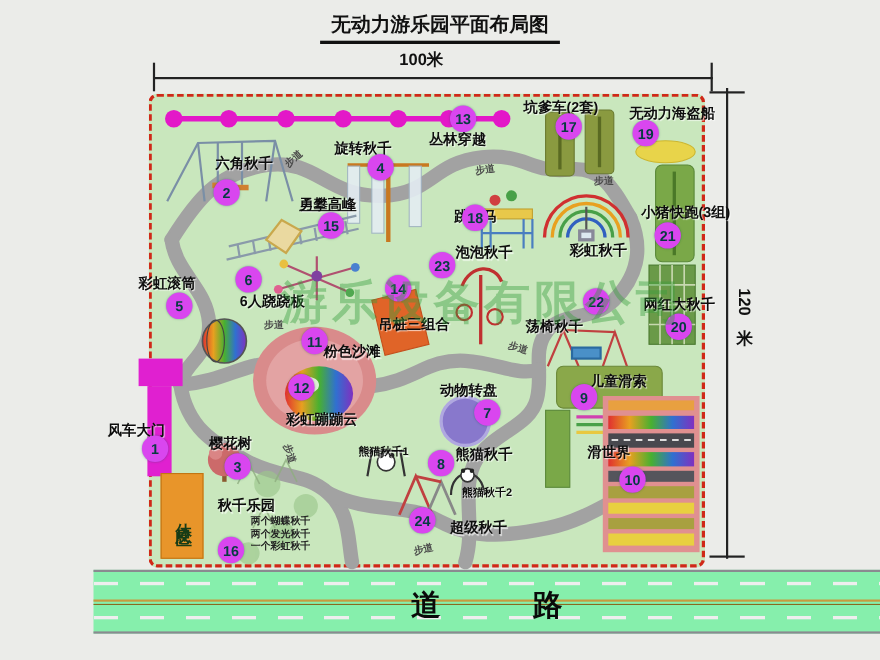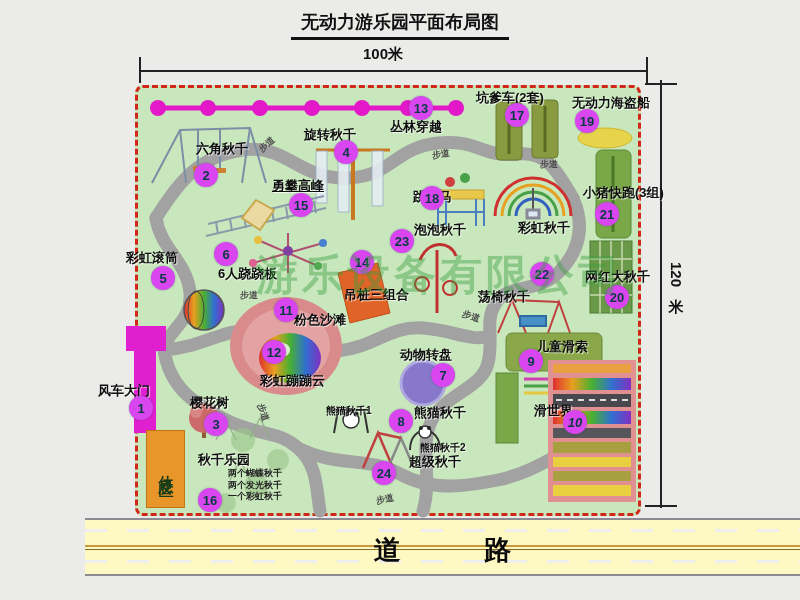--- a/index.html
+++ b/index.html
@@ -26,21 +26,21 @@
   #rest{position:absolute;left:8px;top:342px;width:37px;height:76px;z-index:5;
         background:#e8952a;border:1px solid #c27513;display:flex;align-items:center;justify-content:center;}
   #rest span{writing-mode:vertical-rl;font-size:15px;font-weight:bold;color:#173c17;letter-spacing:4px;}
   #sw16{position:absolute;left:90px;top:380px;z-index:5;font-size:9px;font-weight:bold;
         color:#222;line-height:11.5px;white-space:nowrap;}
   
   .wm{position:absolute;z-index:8;pointer-events:none;white-space:nowrap;font-weight:bold;}
   #wm-co{left:256px;top:247px;font-size:42px;letter-spacing:4px;color:rgba(55,158,60,.42);}
   #wm-ph{left:180px;top:291px;font-size:35px;color:rgba(228,96,44,.5);}
   
-  #road{position:absolute;left:85px;top:518px;width:715px;height:54px;background:#fef9c3;
+  #road{position:absolute;left:85px;top:518px;width:715px;height:54px;background:#86efac;
         border-top:2px solid #8a8a90;border-bottom:2px solid #8a8a90;}
   .lane{position:absolute;left:0;width:100%;height:3px;
         background:repeating-linear-gradient(90deg,#eee 0 22px,rgba(0,0,0,0) 22px 42px);}
   #cline{position:absolute;left:0;width:100%;height:2px;background:#c89a3e;top:25px;}
   #cline2{position:absolute;left:0;width:100%;height:1px;background:#8a6a20;top:29px;}
   #roadlbl{position:absolute;left:0;right:0;top:12px;text-align:center;font-size:27px;
            font-weight:bold;color:#0a0a0a;letter-spacing:38px;text-indent:38px;}
 </style>
 </head>
 <body>
@@ -291,41 +291,41 @@
     <div class="lbl" style="left:206px;top:198px;">吊桩三组合</div>
     <div class="lbl" style="left:134px;top:89px;text-decoration:underline;">勇攀高峰</div>
     <div class="lbl" style="left:60px;top:363px;">秋千乐园</div>
     <div class="lbl" style="left:338px;top:1px;">坑爹车(2套)</div>
     <div class="lbl" style="left:240px;top:100px;padding-left:35px;">跳跳马</div>
     <div class="lbl" style="left:434px;top:6px;">无动力海盗船</div>
     <div class="lbl" style="left:447px;top:180px;">网红大秋千</div>
     <div class="lbl" style="left:445px;top:96px;">小猪快跑(3组)</div>
     <div class="lbl" style="left:340px;top:200px;">荡椅秋千</div>
     <div class="lbl" style="left:276px;top:133px;">泡泡秋千</div>
-    <div class="lbl" style="left:258px;top:365px;padding-left:13px;">超级秋千</div>
+    <div class="lbl" style="left:258px;top:383px;padding-left:13px;">超级秋千</div>
     <div class="lbl" style="left:380px;top:131px;">彩虹秋千</div>
     <div class="lbl sm" style="left:188px;top:316px;">熊猫秋千1</div>
     <div class="lbl sm" style="left:282px;top:353px;">熊猫秋千2</div>
 
     <div id="sw16">
       <div>两个蝴蝶秋千</div>
       <div>两个发光秋千</div>
       <div>一个彩虹秋千</div>
     </div>
 
     <div class="b" style="left:-9px;top:308px;">1</div>
     <div class="b" style="left:56px;top:75px;">2</div>
     <div class="b" style="left:66px;top:324px;">3</div>
     <div class="b" style="left:196px;top:52px;">4</div>
     <div class="b" style="left:13px;top:178px;">5</div>
     <div class="b" style="left:76px;top:154px;">6</div>
     <div class="b" style="left:293px;top:275px;">7</div>
     <div class="b" style="left:251px;top:321px;">8</div>
     <div class="b" style="left:381px;top:261px;">9</div>
-    <div class="b" style="left:425px;top:322px;font-style:italic;">10</div>
+    <div class="b" style="left:425px;top:336px;">10</div>
     <div class="b" style="left:136px;top:210px;">11</div>
     <div class="b" style="left:124px;top:252px;">12</div>
     <div class="b" style="left:271px;top:8px;">13</div>
     <div class="b" style="left:212px;top:162px;">14</div>
     <div class="b" style="left:151px;top:105px;text-align:right;">15</div>
     <div class="b" style="left:60px;top:400px;">16</div>
     <div class="b" style="left:367px;top:15px;">17</div>
     <div class="b" style="left:282px;top:98px;">18</div>
     <div class="b" style="left:437px;top:21px;">19</div>
     <div class="b" style="left:467px;top:197px;">20</div>

